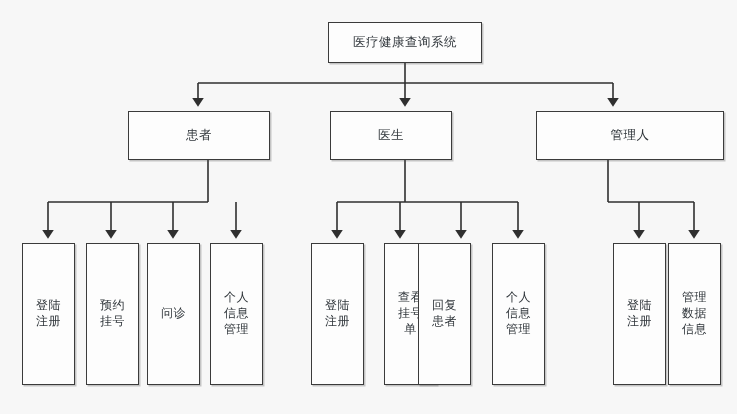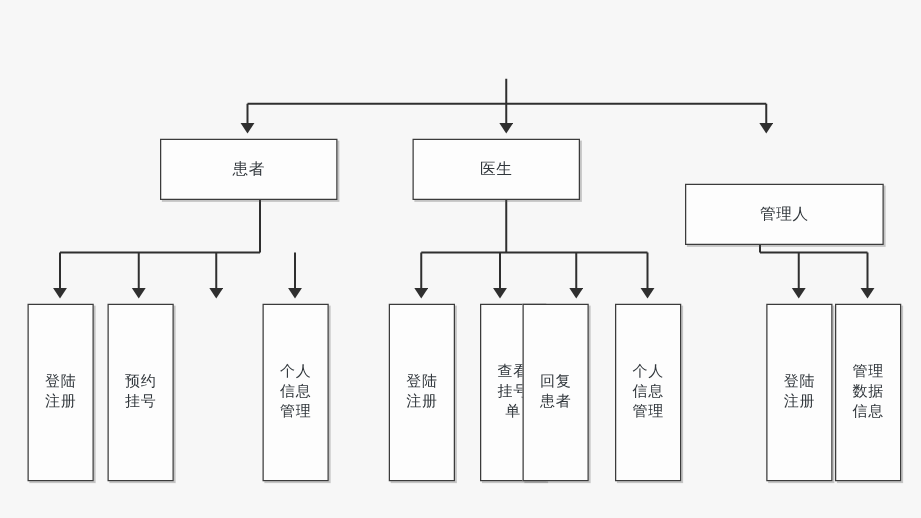--- a/index.html
+++ b/index.html
@@ -50,22 +50,22 @@
     width: 154px;
     height: 41px;
     font-size: 12.5px;
   }
   .lvl2 {
     top: 111px;
     height: 49px;
     font-size: 12.5px;
   }
   .lvl2.n-patient   { left: 128px; width: 142px; }
-  .lvl2.n-doctor    { left: 330px; width: 134px; }
-  .lvl2.n-admin     { left: 548px; width: 159px; margin-top: 36px; }
+  .lvl2.n-doctor    { left: 330px; width: 122px; }
+  .lvl2.n-admin     { left: 536px; width: 188px; }
   .leaf {
     top: 243px;
     height: 142px;
     width: 53px;
     font-size: 12px;
   }
   .leaf .label { padding: 0 2px; }
 </style>
 </head>
 <body>
@@ -100,38 +100,44 @@
       <path d="M461,202 L461,232" marker-end="url(#arrow)"></path>
       <path d="M518,202 L518,232" marker-end="url(#arrow)"></path>
 
       <path d="M608,160 L608,202"></path>
       <path d="M608,202 L694,202"></path>
       <path d="M639,202 L639,232" marker-end="url(#arrow)"></path>
       <path d="M694,202 L694,232" marker-end="url(#arrow)"></path>
     </g>
   </svg>
 
+  <div class="node root">
+    <span class="label">医疗健康查询系统</span>
+  </div>
 
   <div class="node lvl2 n-patient">
     <span class="label">患者</span>
   </div>
   <div class="node lvl2 n-doctor">
     <span class="label">医生</span>
   </div>
   <div class="node lvl2 n-admin">
     <span class="label">管理人</span>
   </div>
 
   <div class="node leaf" style="left:22px">
     <span class="label">登陆
 注册</span>
   </div>
   <div class="node leaf" style="left:86px">
     <span class="label">预约
 挂号</span>
+  </div>
+  <div class="node leaf" style="left:147px">
+    <span class="label">问诊</span>
   </div>
   <div class="node leaf" style="left:210px">
     <span class="label">个人
 信息
 管理</span>
   </div>
 
   <div class="node leaf" style="left:311px">
     <span class="label">登陆
 注册</span>

